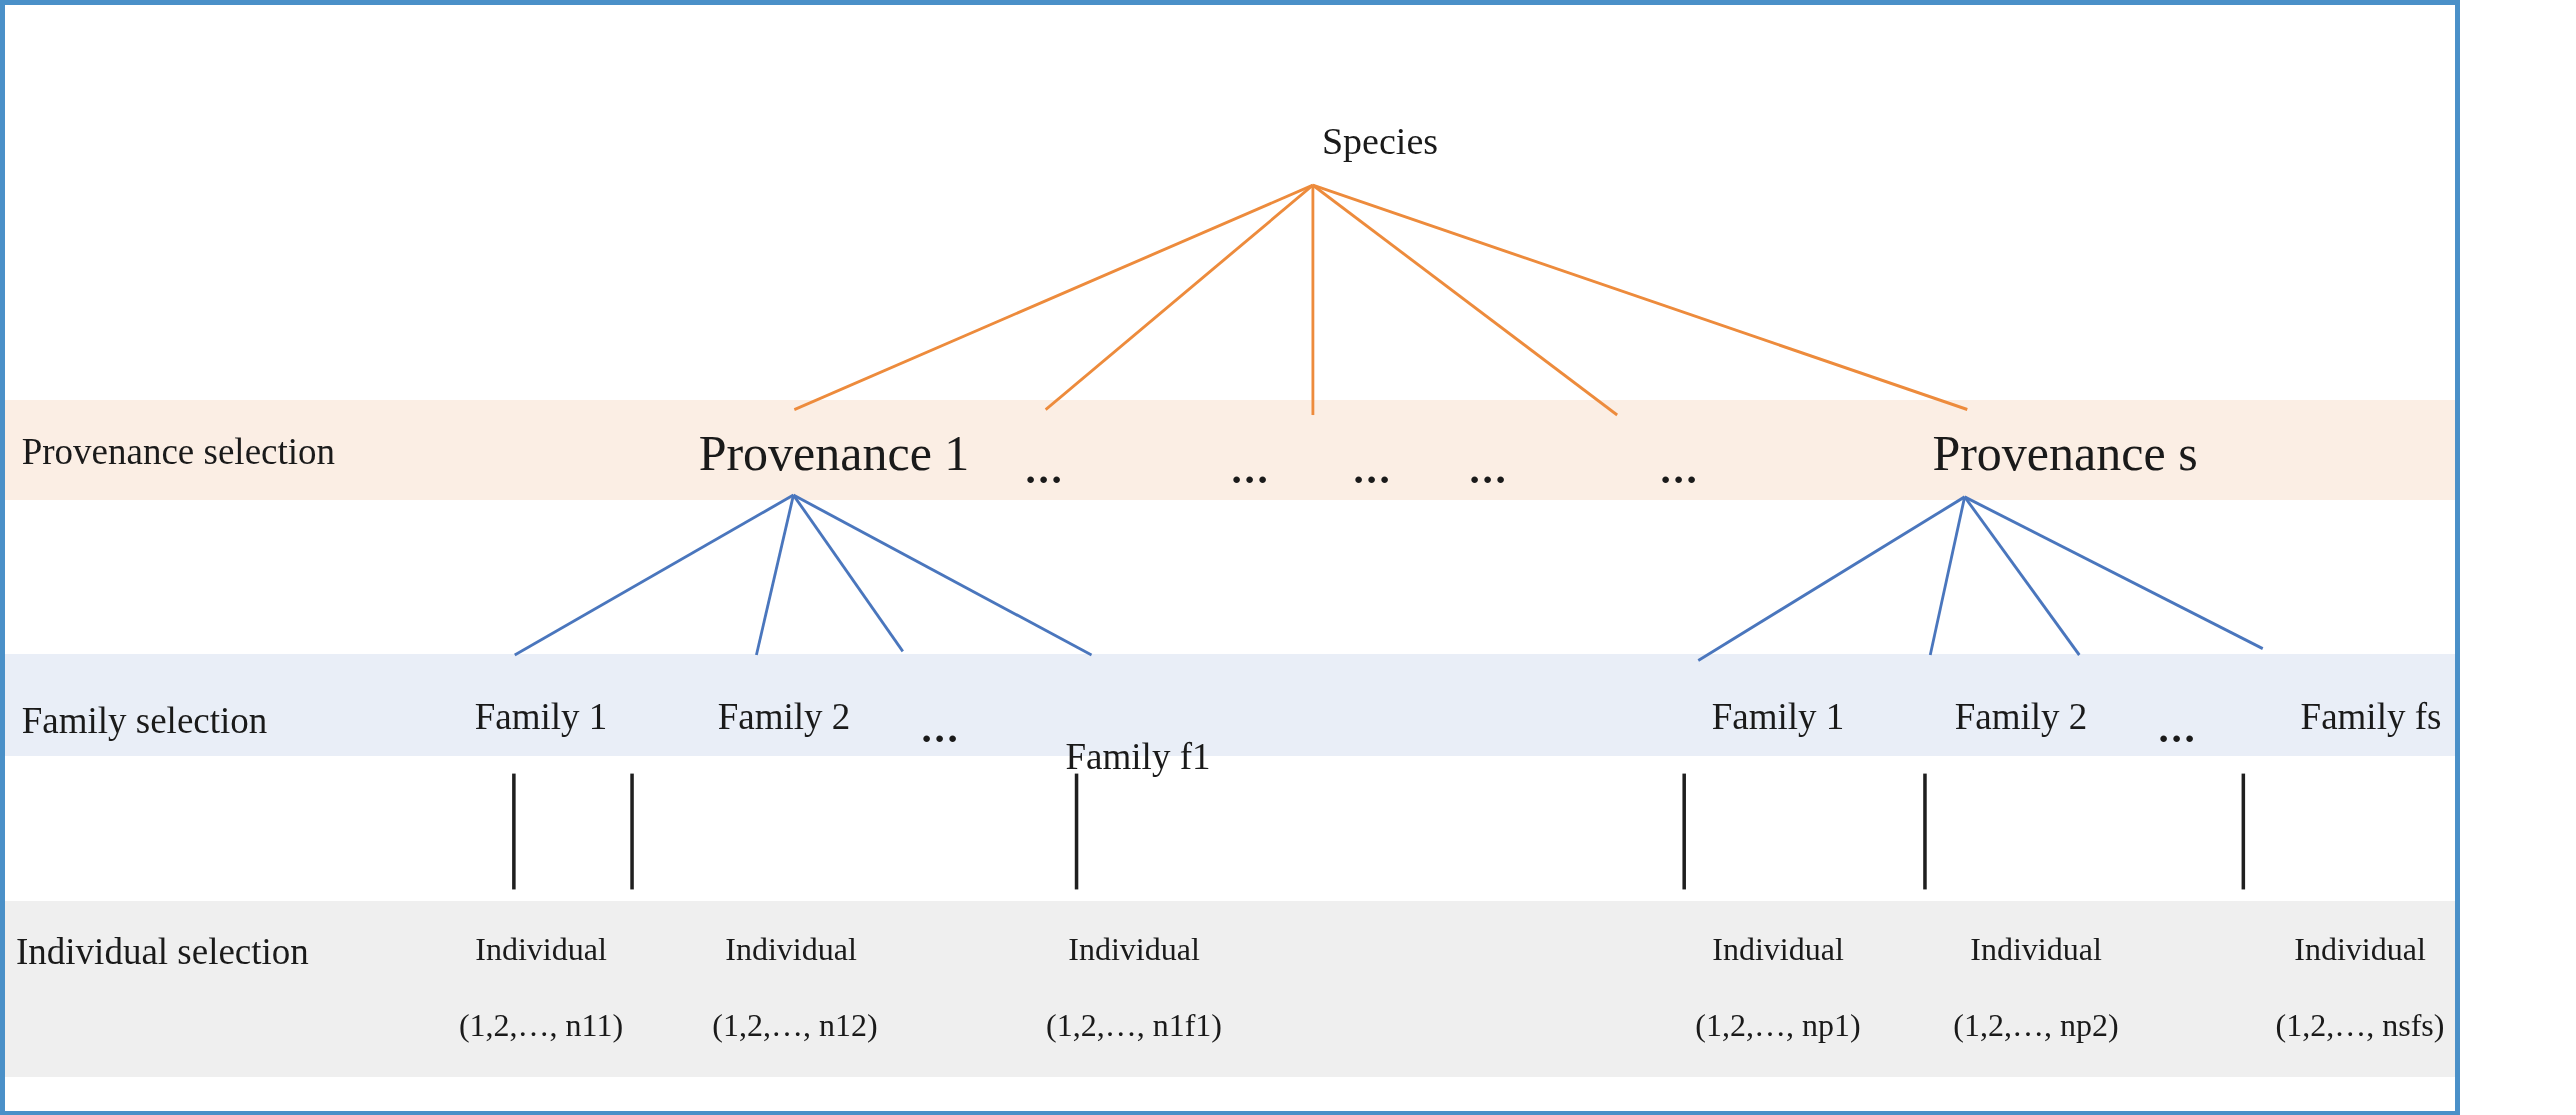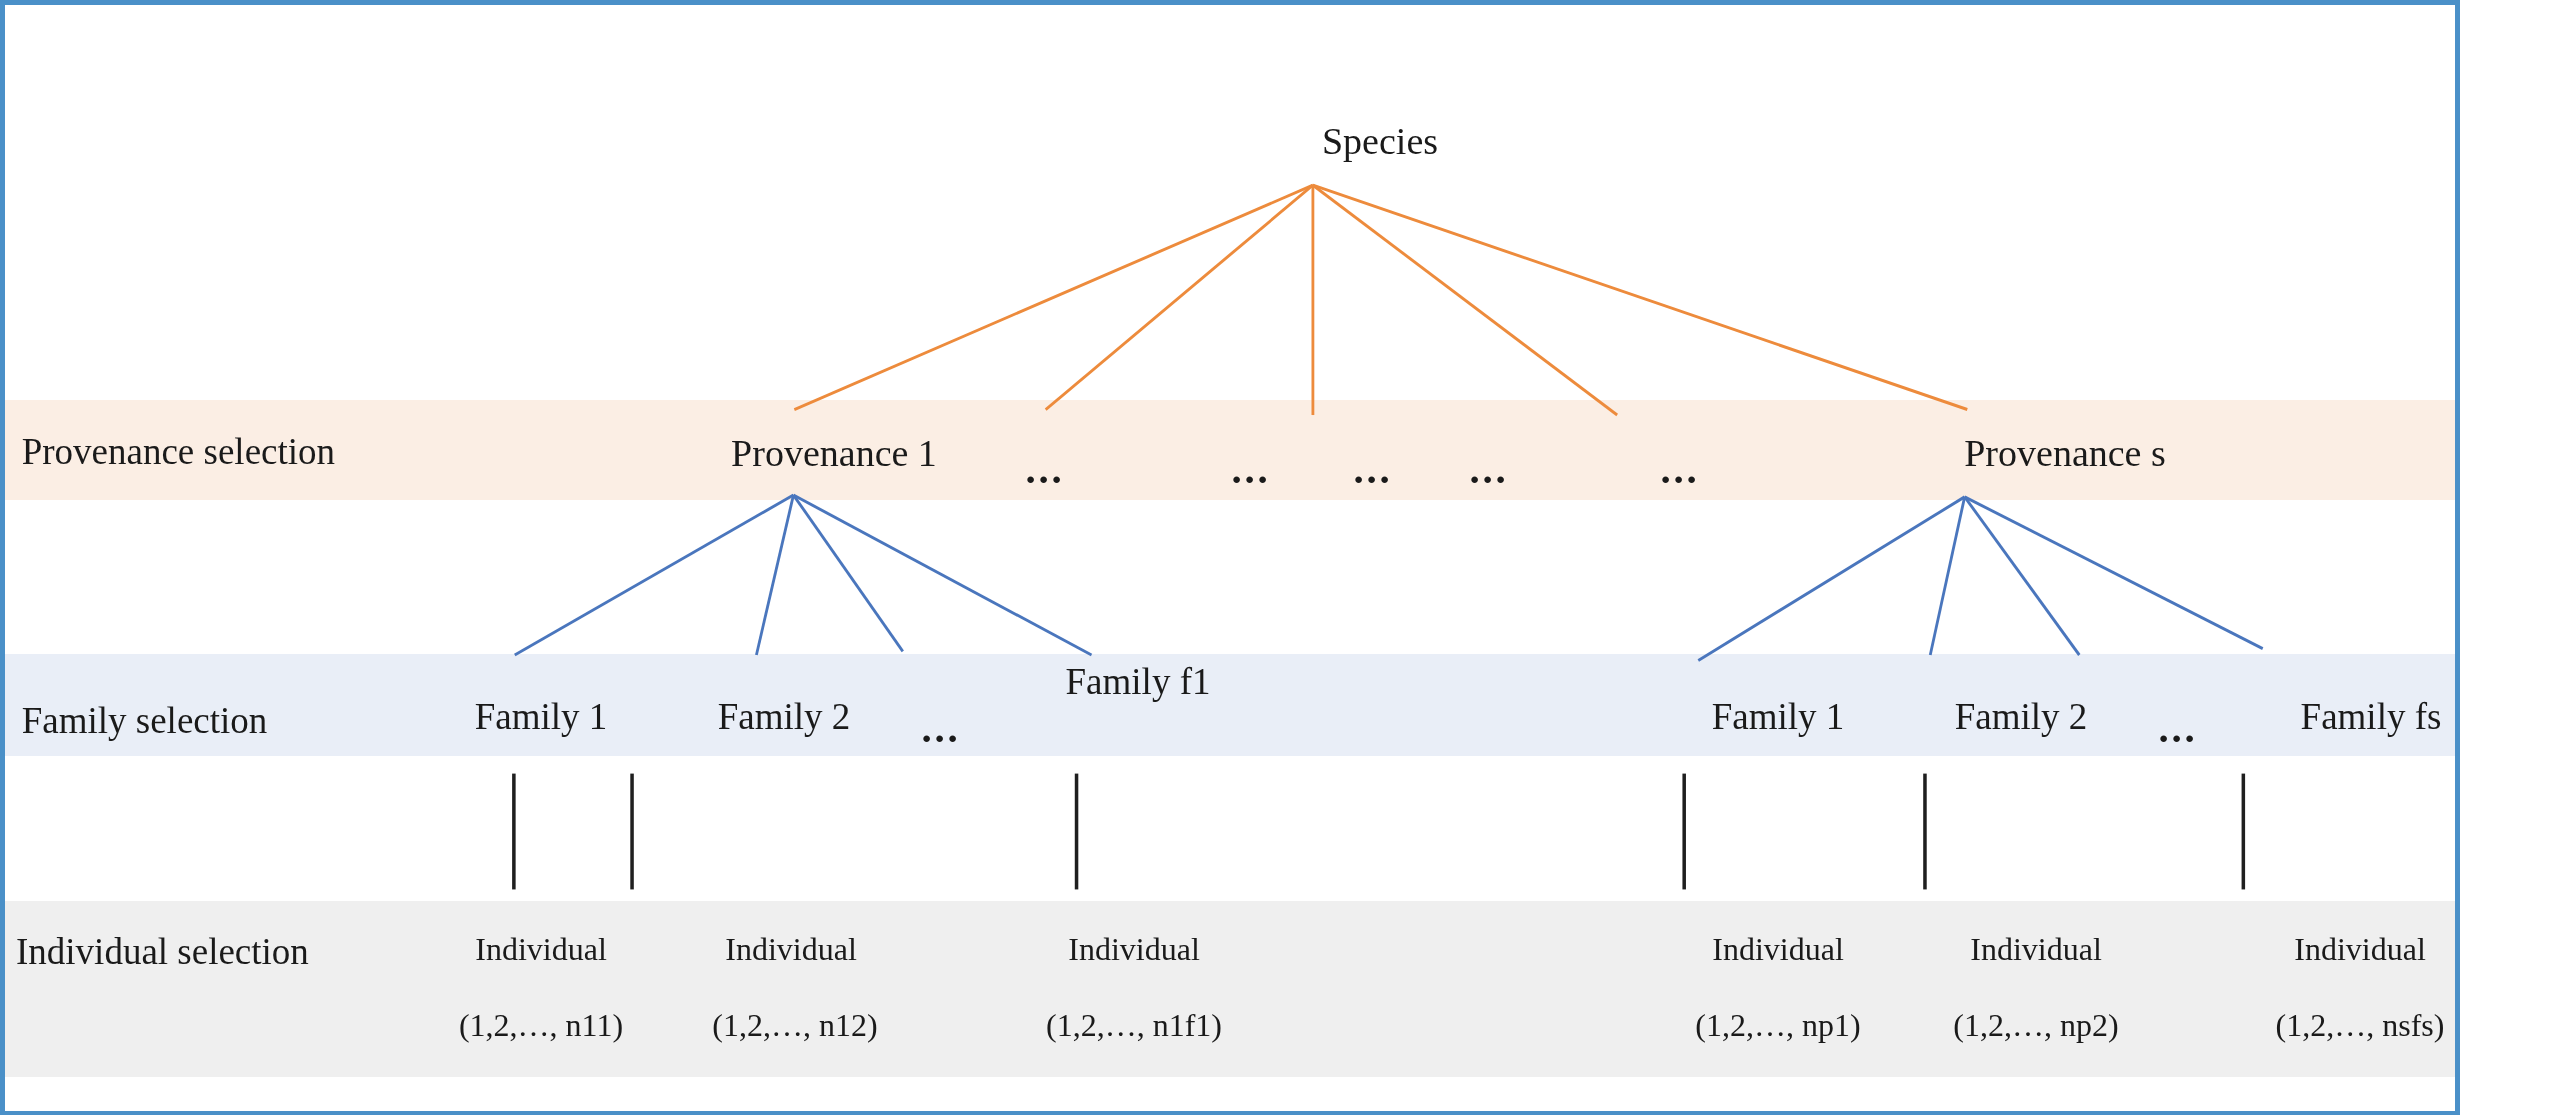--- a/index.html
+++ b/index.html
@@ -62,21 +62,21 @@
     transform: translate(0, -50%);
     text-align: left;
   }
   .row-label {
     font-size: 37px;
   }
   .species-label {
     font-size: 38px;
   }
   .prov-label {
-    font-size: 38px;
+    font-size: 50px;
   }
   .family-label {
     font-size: 37px;
   }
   .indiv-label {
     font-size: 32px;
   }
   .ellipsis {
     font-size: 41px;
     font-weight: 700;
@@ -134,21 +134,21 @@
 
   <div class="node ellipsis" style="left:1040px; top:464px;">...</div>
   <div class="node ellipsis" style="left:1246px; top:464px;">...</div>
   <div class="node ellipsis" style="left:1368px; top:464px;">...</div>
   <div class="node ellipsis" style="left:1484px; top:464px;">...</div>
   <div class="node ellipsis" style="left:1675px; top:464px;">...</div>
 
   <div class="node family-label" style="left:536px; top:712px;">Family 1</div>
   <div class="node family-label" style="left:779px; top:712px;">Family 2</div>
   <div class="node ellipsis" style="left:936px; top:723px;">...</div>
-  <div class="node family-label" style="left:1133px; top:677px;">Family f1</div>
+  <div class="node family-label" style="left:1133px; top:752px;">Family f1</div>
 
   <div class="node family-label" style="left:1773px; top:712px;">Family 1</div>
   <div class="node family-label" style="left:2016px; top:712px;">Family 2</div>
   <div class="node ellipsis" style="left:2173px; top:723px;">...</div>
   <div class="node family-label" style="left:2366px; top:712px;">Family fs</div>
 
   <div class="node indiv-label" style="left:536px; top:944px;">Individual</div>
   <div class="node indiv-label" style="left:536px; top:1020px;">(1,2,…, n11)</div>
 
   <div class="node indiv-label" style="left:786px; top:944px;">Individual</div>

